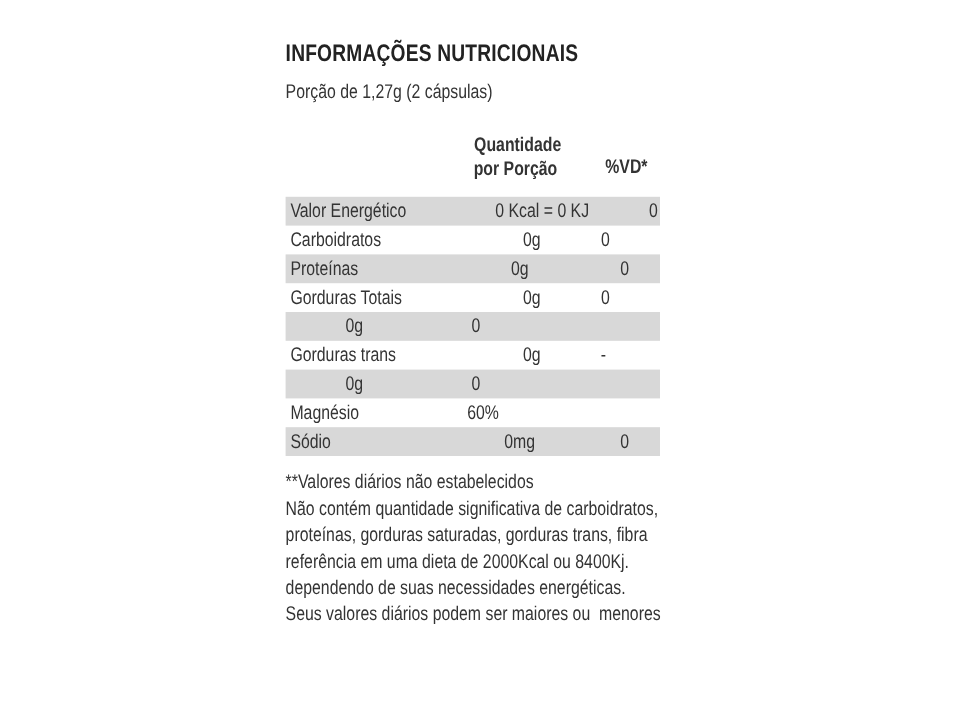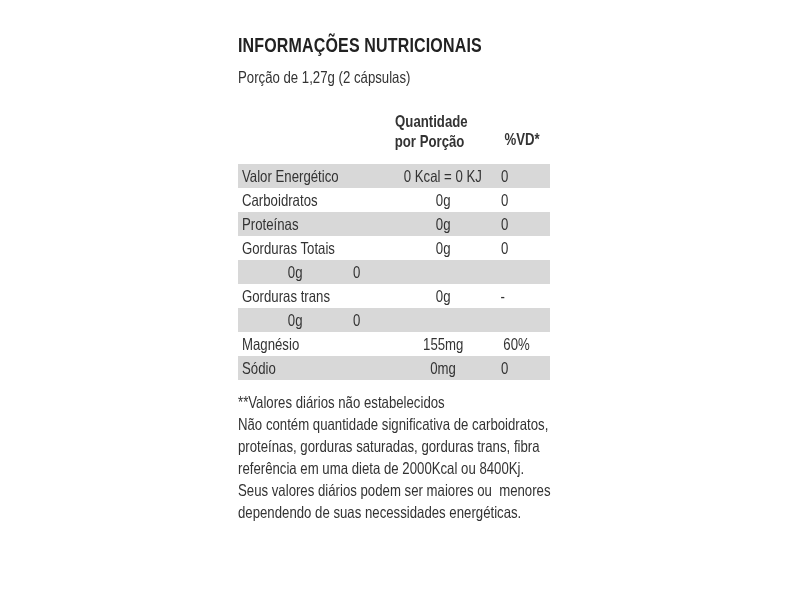--- a/index.html
+++ b/index.html
@@ -46,21 +46,21 @@
   .col-vd   { width: 46px;  }
   .hdr-qty { line-height: 20px; text-align: left; }
   .hdr-vd  { line-height: 20px; padding-bottom: 2px; }
   .table-body { margin-top: 13px; }
   .row {
     display: flex;
     height: 24px;
     line-height: 24px;
     font-size: 16.5px;
   }
-  .row.shaded { background: #d8d8d8; }
+  .row.shaded { background: #d8d8d8; gap: 40px; }
   .row .col-name { padding-left: 4px; width: 144px; overflow: visible; }
   .footnotes {
     margin-top: 11px;
     font-size: 16.5px;
     line-height: 22px;
     width: 340px;
   }
   .footnote-line { white-space: pre; }
 </style>
 </head>
@@ -117,33 +117,32 @@
           <span class="col-name"><span class="cx-l">Gorduras trans</span></span>
           <span class="col-qty"><span class="cx-c">0g</span></span>
           <span class="col-vd"><span class="cx-c">-</span></span>
         </div>
         <div class="row shaded">
           <span class="col-qty"><span class="cx-c">0g</span></span>
           <span class="col-vd"><span class="cx-c">0</span></span>
         </div>
         <div class="row">
           <span class="col-name"><span class="cx-l">Magnésio</span></span>
-          <span class="col-qty"><span class="cx-c">155mg</span></span>
           <span class="col-vd"><span class="cx-c">60%</span></span>
         </div>
         <div class="row shaded">
           <span class="col-name"><span class="cx-l">Sódio</span></span>
           <span class="col-qty"><span class="cx-c">0mg</span></span>
           <span class="col-vd"><span class="cx-c">0</span></span>
         </div>
       </div>
 
     <div class="footnotes">
         <div class="footnote-line"><span class="cx-l">**Valores diários não estabelecidos</span></div>
         <div class="footnote-line"><span class="cx-l">Não contém quantidade significativa de carboidratos,</span></div>
         <div class="footnote-line"><span class="cx-l">proteínas, gorduras saturadas, gorduras trans, fibra</span></div>
         <div class="footnote-line"><span class="cx-l">referência em uma dieta de 2000Kcal ou 8400Kj.</span></div>
+        <div class="footnote-line"><span class="cx-l">dependendo de suas necessidades energéticas.</span></div>
         <div class="footnote-line"><span class="cx-l">Seus valores diários podem ser maiores ou  menores</span></div>
-        <div class="footnote-line"><span class="cx-l">dependendo de suas necessidades energéticas.</span></div>
       </div>
 
   </div>
 </div>
 
 </body></html>

